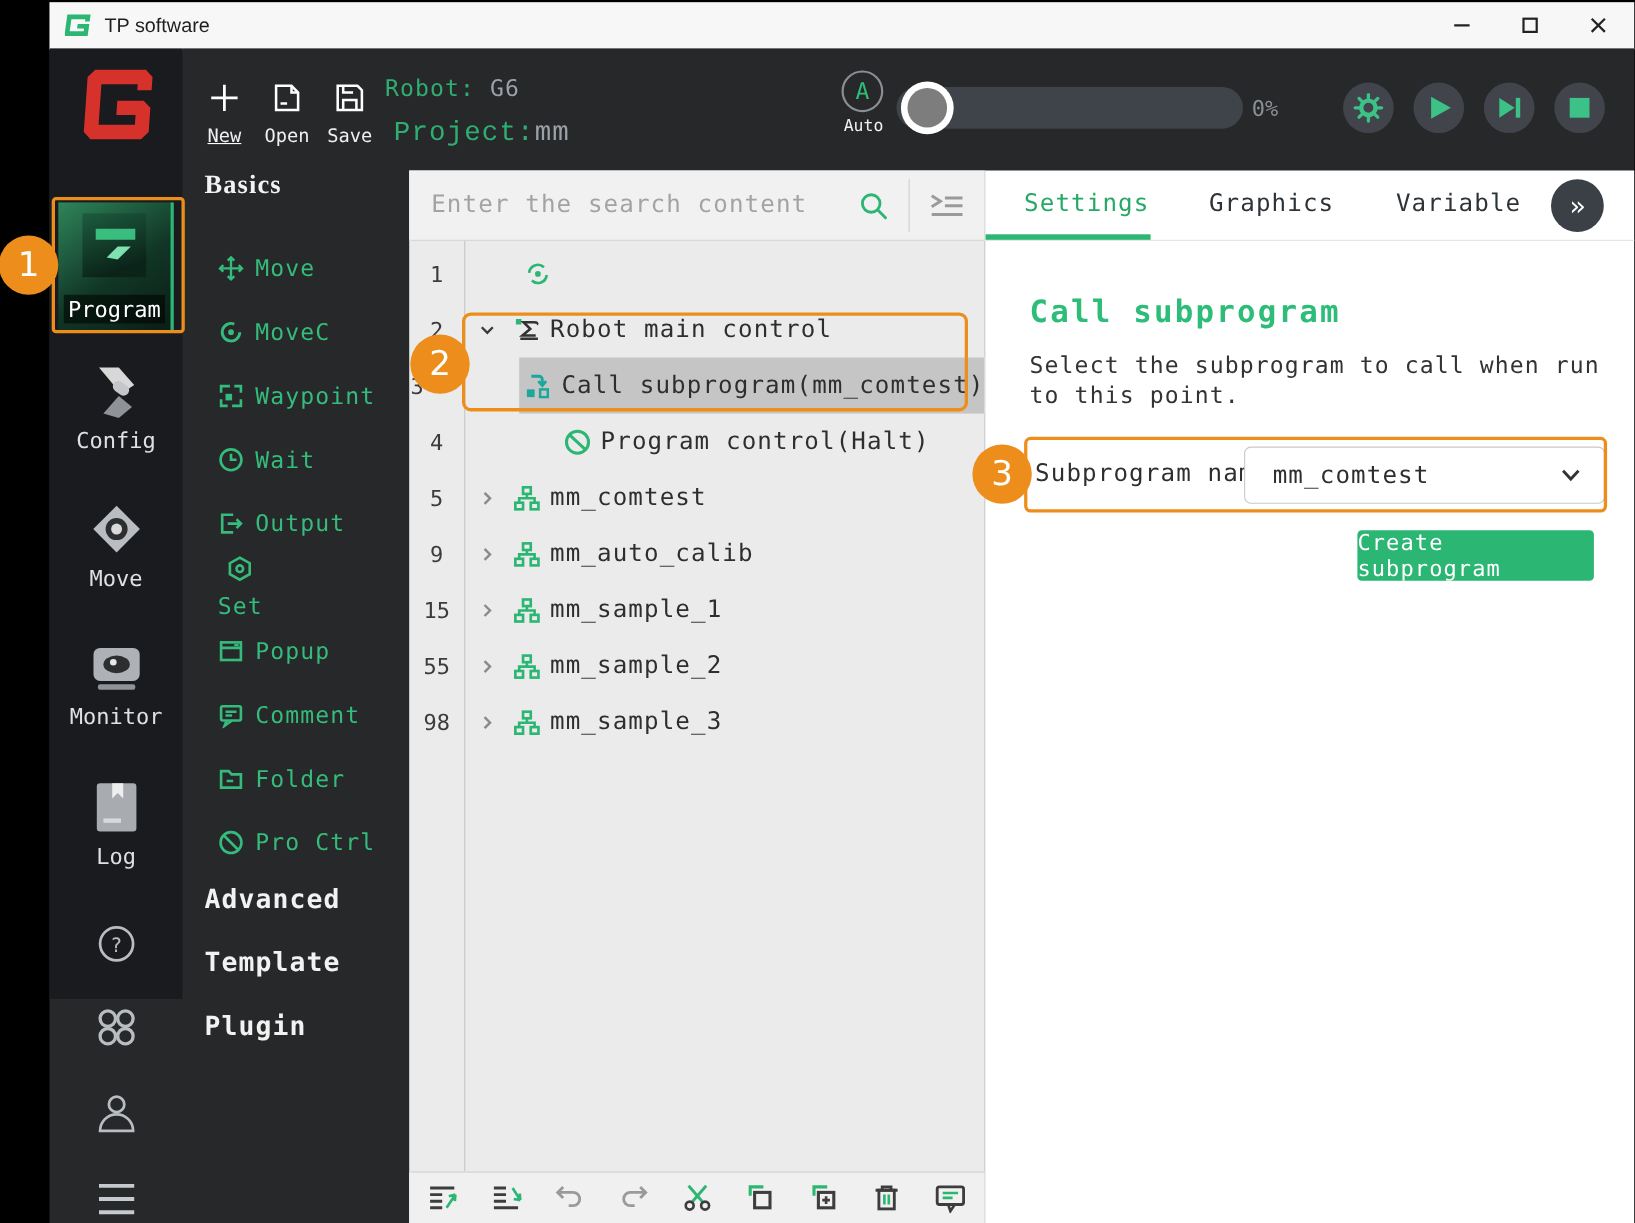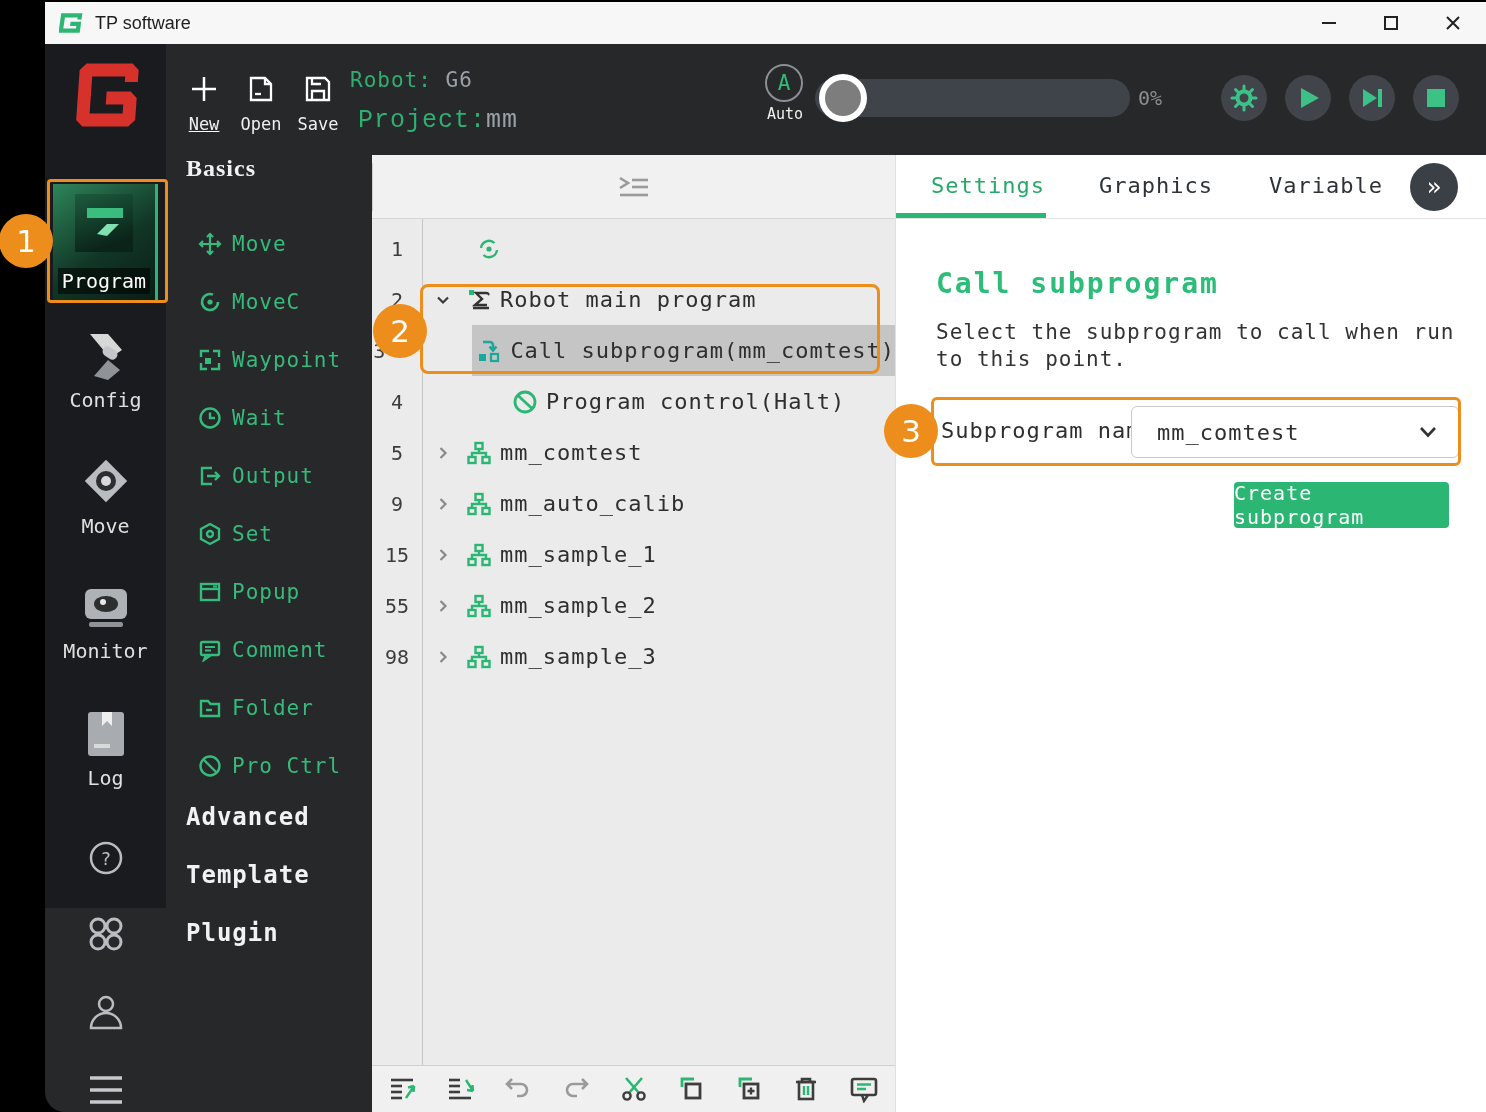--- a/index.html
+++ b/index.html
@@ -1,18 +1,18 @@
 <!DOCTYPE html>
 <html><head>
 <meta charset="utf-8">
 <style>
   html,body{margin:0;padding:0;background:#000;}
   .stage{position:relative;width:1486px;height:1112px;background:#000;overflow:hidden;
          font-family:"DejaVu Sans Mono",monospace;}
-  .win{position:absolute;left:45px;top:2px;width:1441px;height:1110px;background:#26282a;border-radius:20px;}
+  .win{position:absolute;left:45px;top:2px;width:1441px;height:1110px;background:#26282a;}
 
   
   .titlebar{position:absolute;left:0;top:0;width:100%;height:42px;background:#f7f7f7;
             border-bottom:1px solid #dcdcdc;display:flex;align-items:center;}
   .titlebar .applogo{margin-left:14px;width:26px;height:22px;}
   .titlebar .apptitle{margin-left:10px;font-family:"Liberation Sans",sans-serif;font-size:18px;color:#1e1e1e;}
   .wctrl{position:absolute;right:2px;top:0;height:42px;display:flex;}
   .wctrl .wbtn{width:62px;height:42px;display:flex;align-items:center;justify-content:center;color:#222;}
 
   
@@ -345,21 +345,21 @@
             </svg>
           <span class="mlabel">Wait</span>
         </div>
         <div class="menu-item" style="top:292px;">
           <svg width="24" height="24" viewBox="0 0 24 24">
             <path d="M14 4 H4 V20 H14" fill="none" stroke="#35bb7b" stroke-width="2.4"></path>
             <path d="M9 12 H21 M17 8 L21 12 L17 16" fill="none" stroke="#35bb7b" stroke-width="2.4"></path>
             </svg>
           <span class="mlabel">Output</span>
         </div>
-        <div class="menu-item" style="top:350px;">
+        <div class="menu-item" style="top:350px;flex-direction:column;">
           <svg width="24" height="24" viewBox="0 0 24 24">
             <polygon points="12,2 21,7 21,17 12,22 3,17 3,7" fill="none" stroke="#35bb7b" stroke-width="2.4"></polygon>
             <circle cx="12" cy="12" r="3" fill="none" stroke="#35bb7b" stroke-width="2.4"></circle>
             </svg>
           <span class="mlabel">Set</span>
         </div>
         <div class="menu-item" style="top:408px;text-align:right;">
           <svg width="24" height="24" viewBox="0 0 24 24">
             <rect x="3" y="4" width="18" height="16" fill="none" stroke="#35bb7b" stroke-width="2.4"></rect>
             <line x1="3" y1="9" x2="21" y2="9" stroke="#35bb7b" stroke-width="2.4"></line>
@@ -390,20 +390,27 @@
           <span class="mlabel">Pro Ctrl</span>
         </div>
 
         <div class="menu-h" style="top:648px;">Advanced</div>
         <div class="menu-h" style="top:706px;">Template</div>
         <div class="menu-h" style="top:764px;">Plugin</div>
       </div>
 
       <div class="treepanel">
         <div class="searchrow">
+          <div class="searchbox">
+            <input type="text" placeholder="Enter the search content" style="">
+            <svg class="mag" width="28" height="28" viewBox="0 0 28 28">
+              <circle cx="12" cy="12" r="8" fill="none" stroke="#2bb673" stroke-width="2.6"></circle>
+              <line x1="18" y1="18" x2="25" y2="25" stroke="#2bb673" stroke-width="2.6" stroke-linecap="round"></line>
+            </svg>
+          </div>
           <div class="srdivider"></div>
           <div class="indentbtn">
             <svg width="34" height="30" viewBox="0 0 34 30">
               <g stroke="#9a9a9a" stroke-width="2.6" fill="none">
                 <path d="M3 6 L11 11 L3 16"></path>
                 <line x1="15" y1="8" x2="31" y2="8"></line>
                 <line x1="15" y1="15" x2="31" y2="15"></line>
                 <line x1="3" y1="23" x2="31" y2="23"></line>
               </g>
             </svg>
@@ -434,21 +441,21 @@
                 <svg width="16" height="16" viewBox="0 0 16 16">
                     <path d="M3 5.5 L8 10.5 L13 5.5" fill="none" stroke="#3a3a3a" stroke-width="2.2"></path>
                   </svg>
               </span>
               <span class="ticon">
                 <svg width="26" height="26" viewBox="0 0 26 26">
                   <rect x="3" y="3" width="5" height="5" fill="#2bb673"></rect>
                   <path d="M20 6 C22 6 23 7 22 8 M20 6 H10 L16 12 L9 18 H21 M7 21 H23" fill="none" stroke="#333" stroke-width="2.4"></path>
                 </svg>
               </span>
-              <span class="lab">Robot main program</span>
+              <span class="lab">Robot main control</span>
             </div>
           </div>
 
           <div class="trow">
             <div class="num">3</div>
             <div class="content">
               <div class="bubble sel">
                 <span style="display:flex">
                   <svg width="26" height="26" viewBox="0 0 26 26">
                     <path d="M7 4 H14 a3 3 0 0 1 3 3 V11" fill="none" stroke="#1aa79c" stroke-width="2.6"></path>

